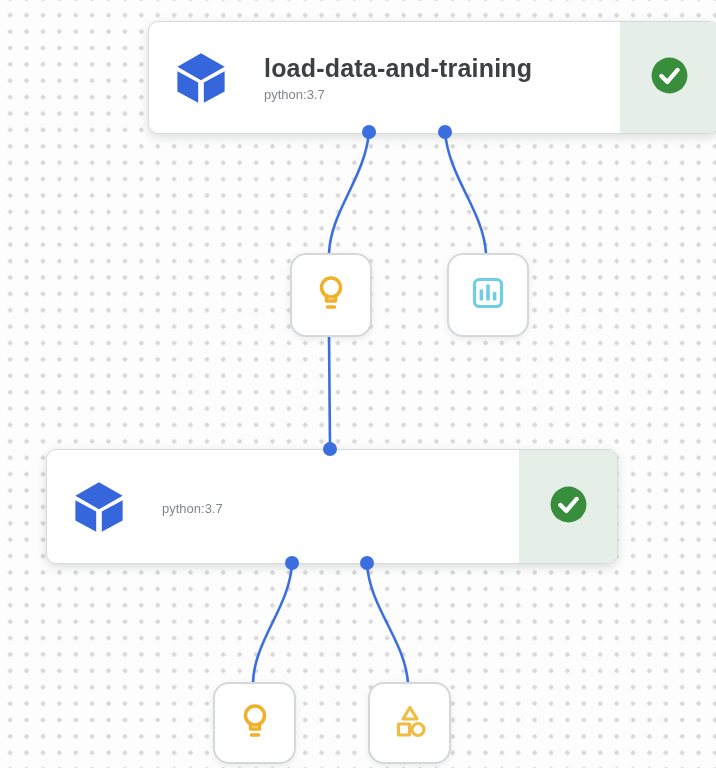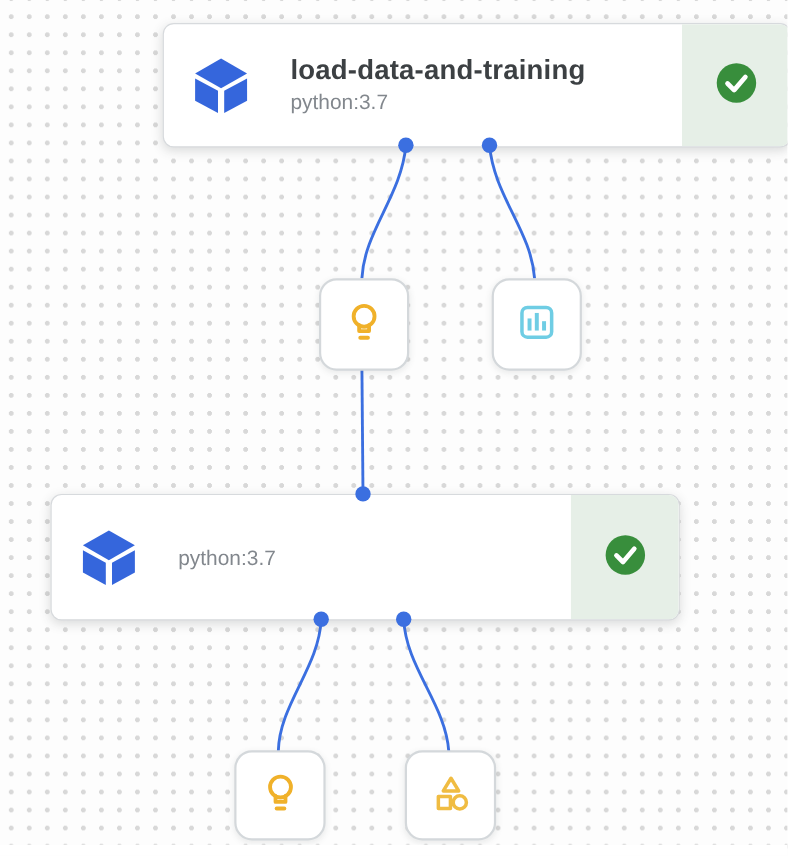--- a/index.html
+++ b/index.html
@@ -17,21 +17,21 @@
   .task-card{
     position:absolute;display:flex;align-items:center;overflow:hidden;
     background:#fff;border:1px solid #d7dadd;border-radius:10px;
     box-shadow:0 3px 10px rgba(60,64,67,.18);z-index:2;cursor:pointer;
   }
   #task-1{left:120px;top:21px;width:569px;height:111px;margin-left:28px;}
   #task-2{left:46px;top:449px;width:570px;height:113px;}
   .cube-wrap{margin-left:25px;width:54px;height:54px;flex:none;display:flex;align-items:center;justify-content:center;}
   .task-text{margin-left:36px;display:flex;flex-direction:column;min-width:0;}
   .task-title{font-size:25px;font-weight:600;color:#3c4043;letter-spacing:.2px;white-space:nowrap;}
-  .task-subtitle{font-size:19px;color:#82878d;margin-top:4px;white-space:nowrap;}
+  .task-subtitle{font-size:13px;color:#82878d;margin-top:4px;white-space:nowrap;}
   .status-strip{
     margin-left:auto;width:98px;align-self:stretch;flex:none;
     background:#e6efe7;display:flex;align-items:center;justify-content:center;
   }
 
   .artifact-card{
     position:absolute;display:flex;align-items:center;justify-content:center;
     background:#fff;border:2px solid #d4d8db;border-radius:16px;
     box-shadow:0 2px 6px rgba(60,64,67,.10);z-index:2;cursor:pointer;
   }

